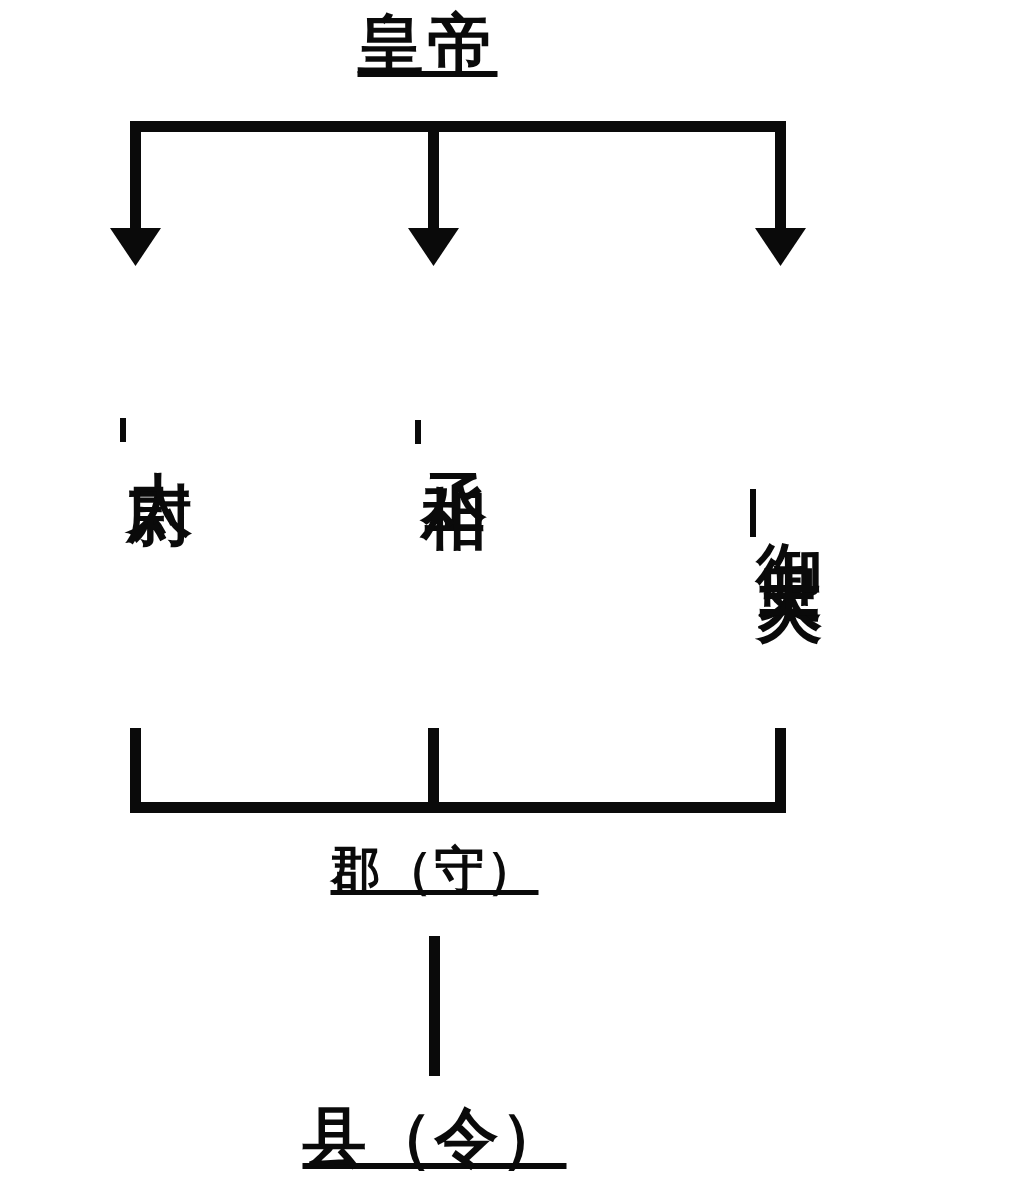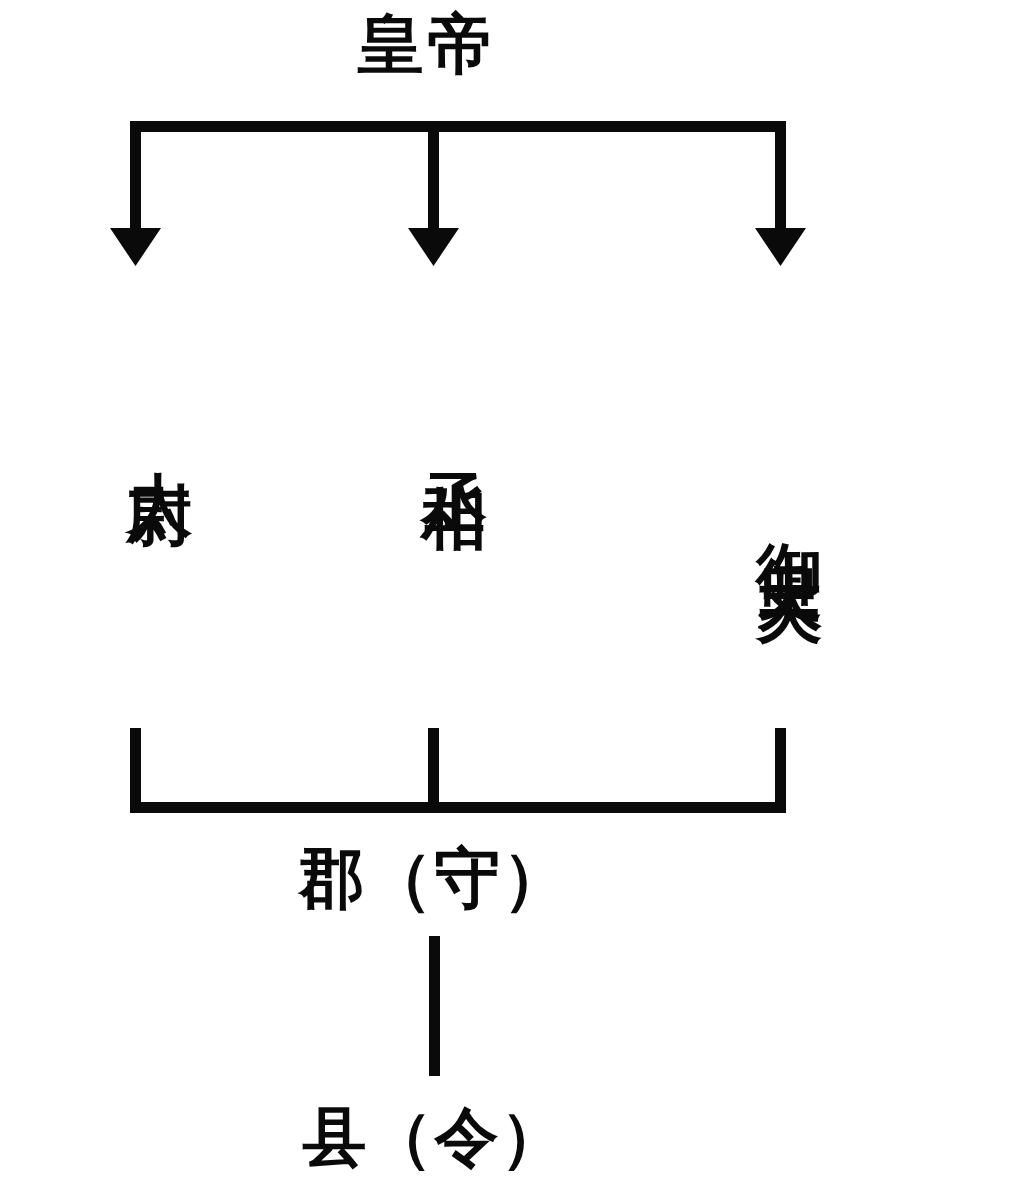--- a/index.html
+++ b/index.html
@@ -28,20 +28,21 @@
   }
   .node {
     position: absolute;
     color: #0a0a0a;
     line-height: 1.02;
     text-align: center;
     white-space: pre;
     font-weight: 700;
     letter-spacing: 0;
     font-family: "DejaVu Sans", "Liberation Sans", sans-serif;
+    text-decoration: underline;
   }
   
   .node-root {
     left: 275px;
     top: 8px;
     width: 305px;
     font-size: 66px;
     letter-spacing: 4px;
     line-height: 1.12;
   }
@@ -69,21 +70,21 @@
     left: 742px;
     top: 338px;
     width: 80px;
     height: 350px;
   }
   
   .node-jun {
     left: 262px;
     top: 845px;
     width: 345px;
-    font-size: 66px;
+    font-size: 50px;
     letter-spacing: 2px;
   }
   .node-xian {
     left: 262px;
     top: 1105px;
     width: 345px;
     font-size: 64px;
     letter-spacing: 2px;
   }
 </style>

